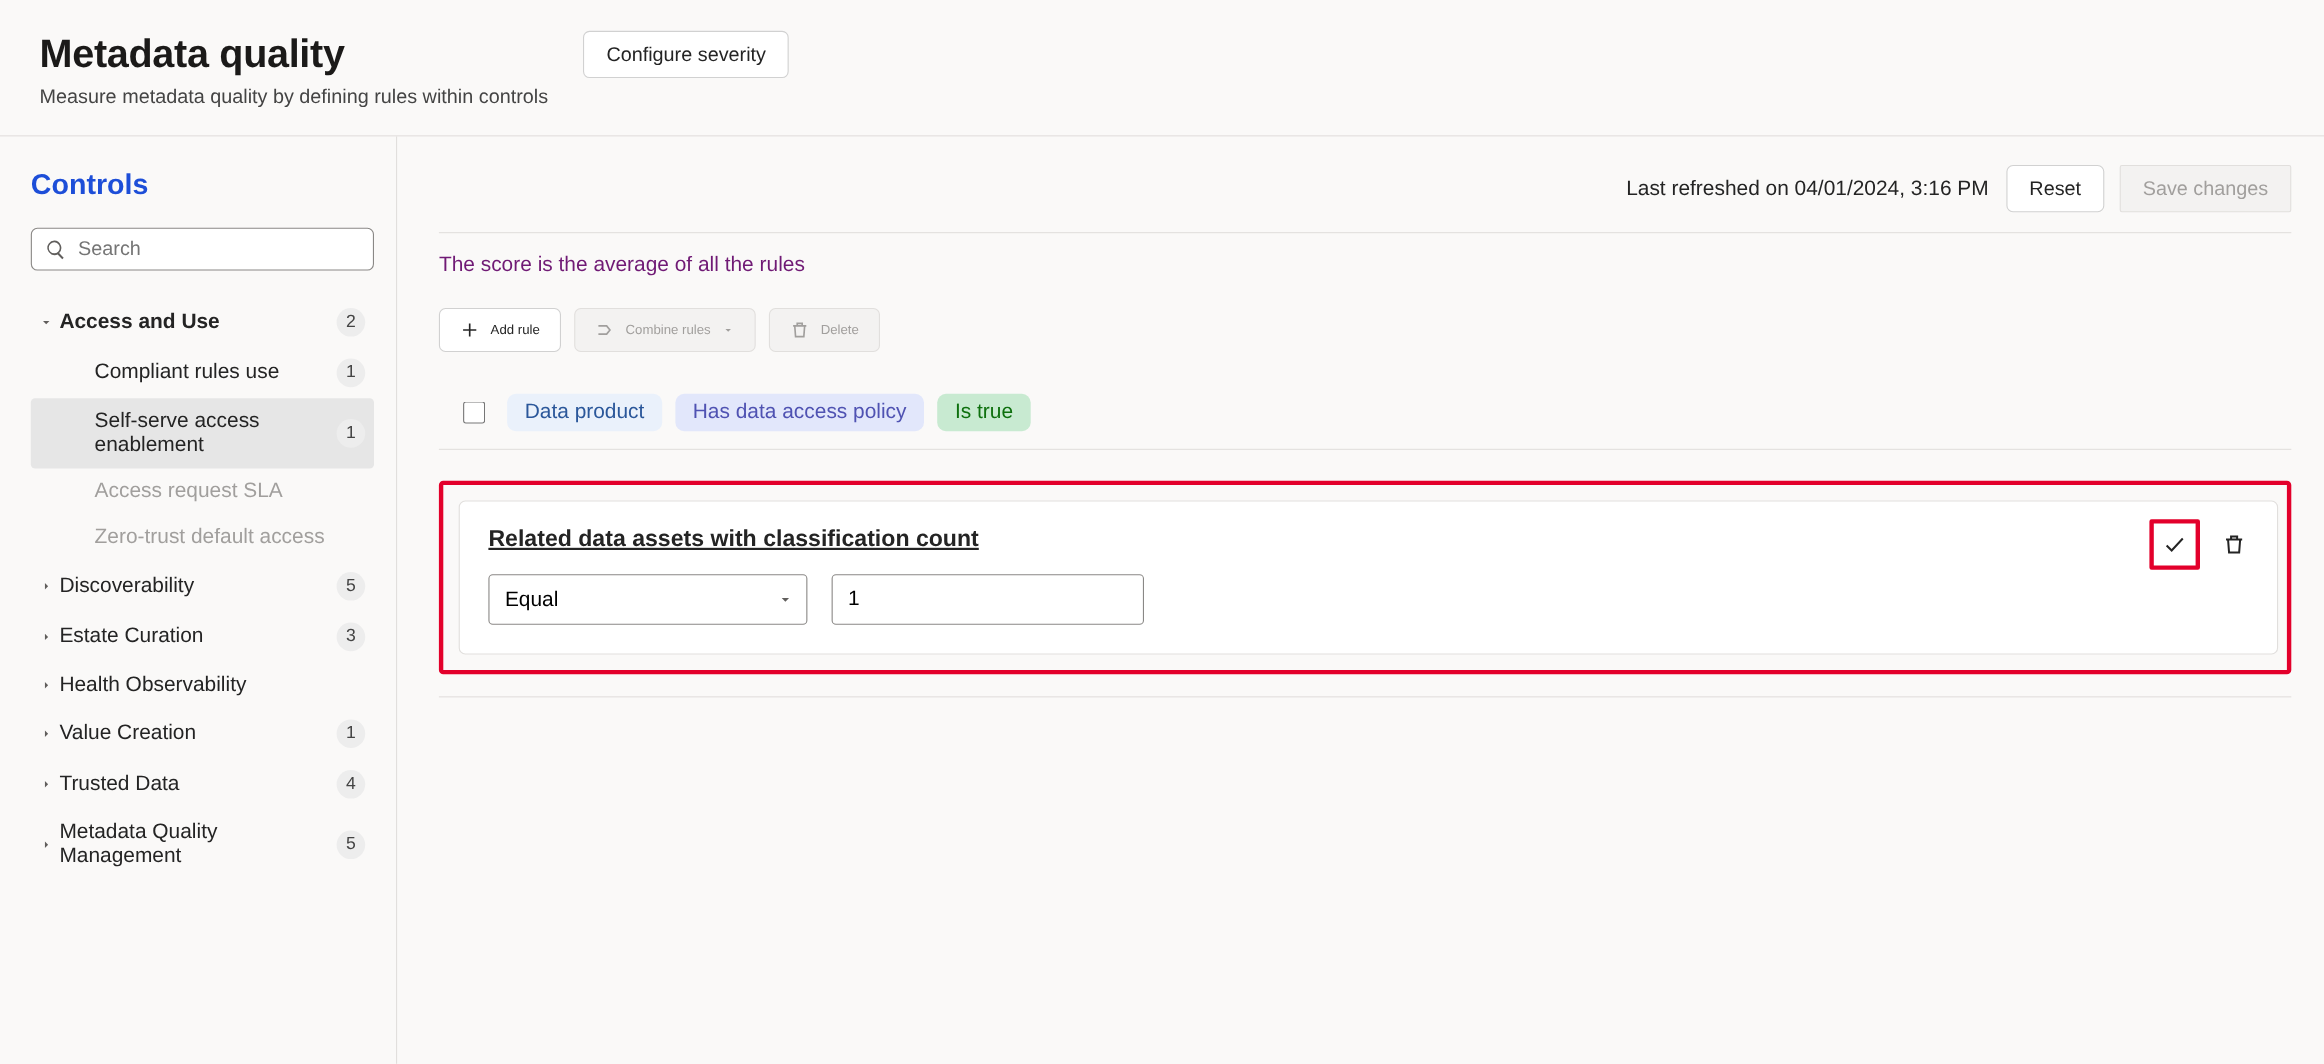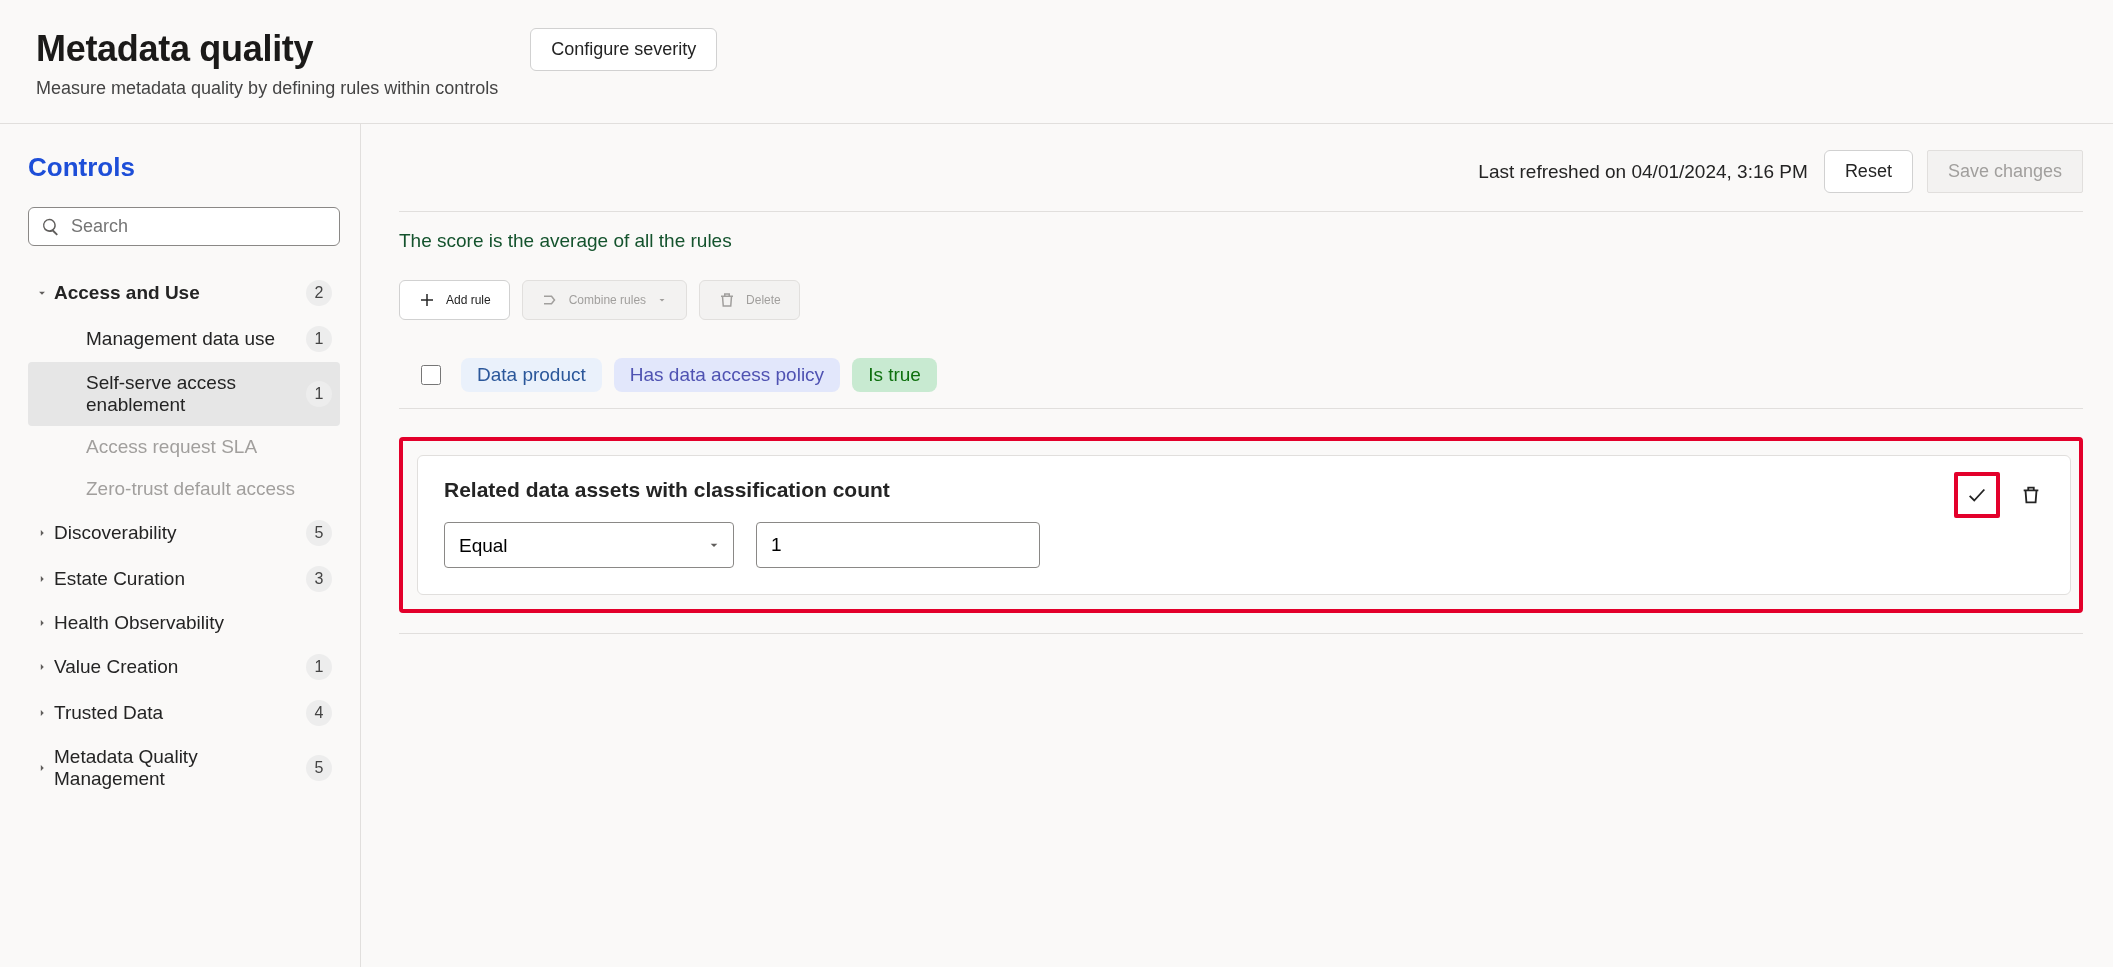--- a/index.html
+++ b/index.html
@@ -34,36 +34,36 @@
   .ctl-child-row.selected { background:#e6e6e6; }
   .ctl-child-row .badge { background:#ededed; color:#444; border-radius:50%; min-width:26px; height:26px; display:inline-flex; align-items:center; justify-content:center; font-size:16px; }
 
   
   .content-topbar { display:flex; justify-content:flex-end; align-items:center; gap:14px; padding:6px 0 18px 0; border-bottom:1px solid #e1dfdd; margin-bottom:18px; }
   .content-topbar .refresh { font-size:19px; color:#242424; margin-right:2px; }
   .btn-disabled { background:#f3f2f1; border:1px solid #e1dfdd; color:#a19f9d; border-radius:2px; padding:10px 20px; font-size:18px; cursor:default; }
 
   
   .rules-hdr h2 { font-size:30px; font-weight:700; color:#1b1a19; }
-  .rules-hdr p { margin-top:10px; font-size:19px; color:#14532d; }
+  .rules-hdr p { margin-top:10px; font-size:19px; color:#701a75; }
   .rule-actions { display:flex; gap:12px; margin-top:28px; }
   .btn-action { display:inline-flex; align-items:center; gap:10px; background:#fff; border:1px solid #d1d1d1; border-radius:6px; padding:10px 18px; font-size:12px; cursor:pointer; color:#242424;}
   .btn-action.disabled { background:#f3f2f1; border-color:#e1dfdd; color:#a19f9d; cursor:default; }
   .btn-action svg { width:18px; height:18px; }
 
   
   .rule-row { display:flex; align-items:center; gap:12px; padding:16px 8px 16px 22px; border-bottom:1px solid #e1dfdd; margin-top:22px; }
   .rule-row input[type=checkbox] { width:20px; height:20px; margin-right:8px; }
   .pill { border-radius:8px; padding:6px 16px; font-size:19px; }
   .pill.blue  { background:#eaf1fb; color:#2b579a; }
   .pill.indigo{ background:#e2e7fb; color:#4f52b2; }
   .pill.green { background:#c8ead1; color:#0e700e; }
 
   
-  .rule-card-wrap { border:4px solid #e3002b; border-radius:4px; padding:14px 8px 14px 14px; margin-top:28px; }
+  .rule-card-wrap { border:4px solid #e3002b; border-radius:4px; padding:14px 8px 14px 14px; margin-top:28px;text-decoration:underline; }
   .rule-card { background:#fff; border:1px solid #e1dfdd; border-radius:6px; padding:22px 26px 26px 26px; position:relative; }
   .rule-card h3 { font-size:21px; font-weight:700; }
   .rule-card-actions { position:absolute; top:16px; right:16px; display:flex; gap:8px; align-items:center; }
   .icon-sq { width:46px; height:46px; display:inline-flex; align-items:center; justify-content:center; background:#fff; cursor:pointer; }
   .icon-sq.boxed { border:4px solid #e3002b; border-radius:2px; }
   .icon-sq svg { width:22px; height:22px; stroke:#242424; }
   .rule-inputs { display:flex; gap:22px; margin-top:20px; }
   .select-wrap { position:relative; width:290px; }
   .select-wrap select, .num-wrap input { width:100%; font-size:19px; padding:10px 14px; border:1px solid #8a8886; border-radius:4px; background:#fff; height:46px; }
   .select-wrap svg { position:absolute; right:12px; top:50%; transform:translateY(-50%); width:16px; height:16px; pointer-events:none; fill:#605e5c; }
@@ -98,21 +98,21 @@
       <div class="ctl-row">
         <span class="chevron">
           <svg viewBox="0 0 24 24">
               <path d="M7 10l5 5 5-5z"></path>
             </svg>
         </span>
         <span class="label">Access and Use</span>
         <span class="badge">2</span>
       </div>
       <div class="ctl-child-row">
-        <span class="label">Management data use</span>
+        <span class="label">Compliant rules use</span>
         <span class="badge">1</span>
       </div>
       <div class="ctl-child-row selected">
         <span class="label">Self-serve access enablement</span>
         <span class="badge">1</span>
       </div>
       <div class="ctl-child-row disabled">
         <span class="label">Access request SLA</span>
       </div>
       <div class="ctl-child-row disabled">

